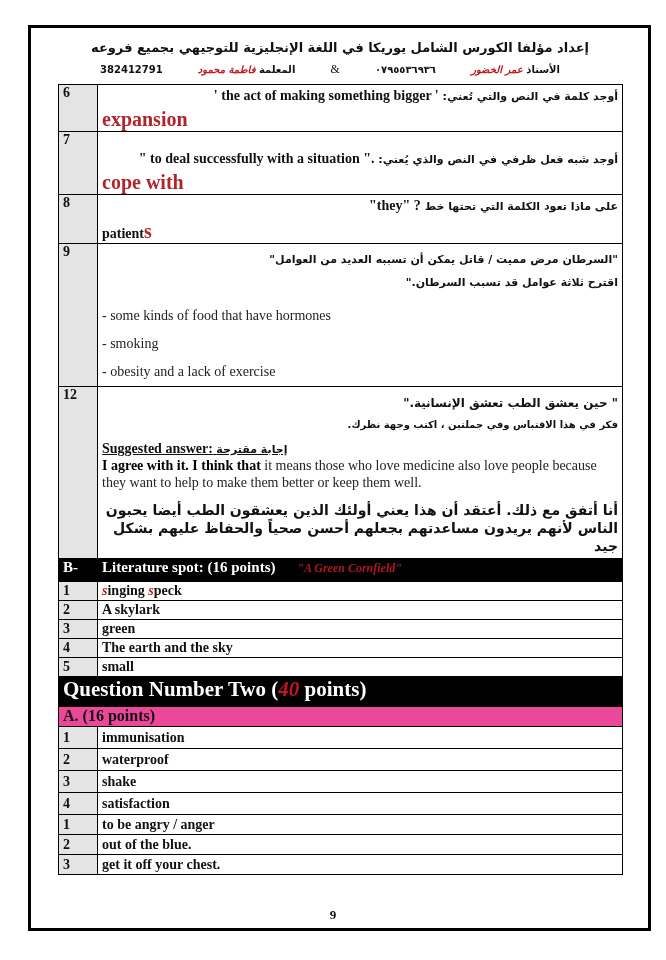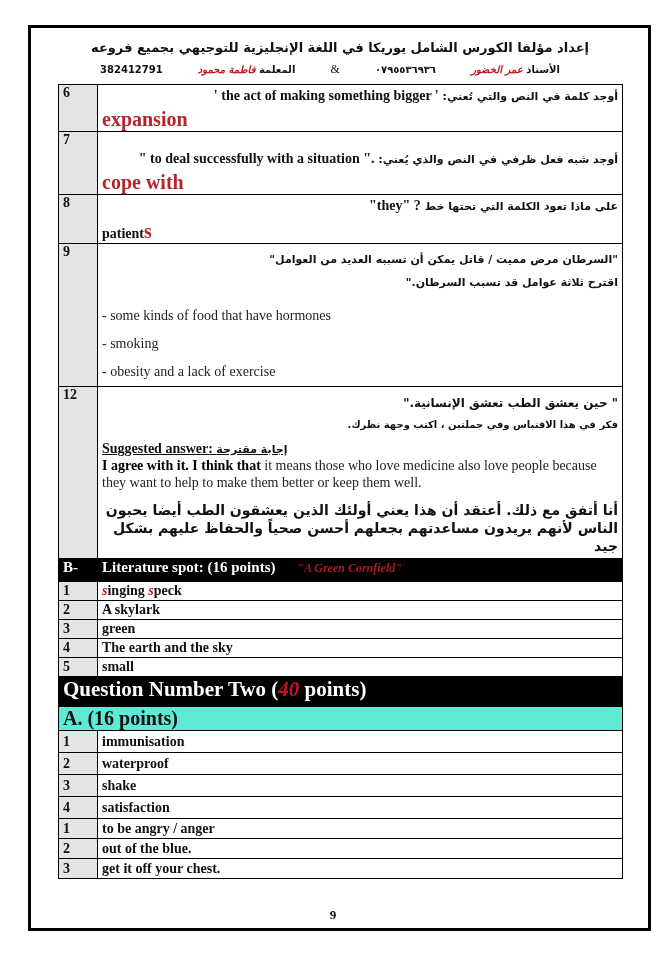--- a/index.html
+++ b/index.html
@@ -27,21 +27,21 @@
     .sugg { font-weight:bold; font-size:14px; text-decoration:underline; }
     .agree { font-size:14px; line-height:17px; color:#222; }
     .agree b { color:#000; }
 
     tr.sec-b td { background:#000; color:#fff; font-weight:bold; font-size:15px; height:22px; }
     tr.sec-b td.num { background:#000; color:#fff; }
     .lit-title { color:#b01820; font-style:italic; font-weight:bold; font-size:12px; margin-left:18px; }
     .lit-q { color:#fff; }
     tr.small td { height:18px; font-size:14px; font-weight:bold; line-height:18px; }
     tr.qnt td { background:#000; color:#fff; font-size:21px; font-weight:bold; height:29px; }
-    tr.subhdr td { background:#5eead4; font-size:20px; font-weight:bold; height:19px; padding-left:4px; }
+    tr.subhdr td { background:#ec4899; font-size:16px; font-weight:bold; height:19px; padding-left:4px; }
     tr.r23 td { height:21px; font-size:14px; font-weight:bold; line-height:21px; }
     tr.r20 td { height:19px; font-size:14px; font-weight:bold; line-height:19px; }
     .pagenum { position:absolute; left:0; width:666px; top:907px; text-align:center; font-weight:bold; font-size:13px; }
   </style>
 </head>
 <body>
 
 <div class="page-border"></div>
 
 <div class="hdr1">إعداد مؤلفا الكورس الشامل يوريكا في اللغة الإنجليزية للتوجيهي بجميع فروعه</div>

